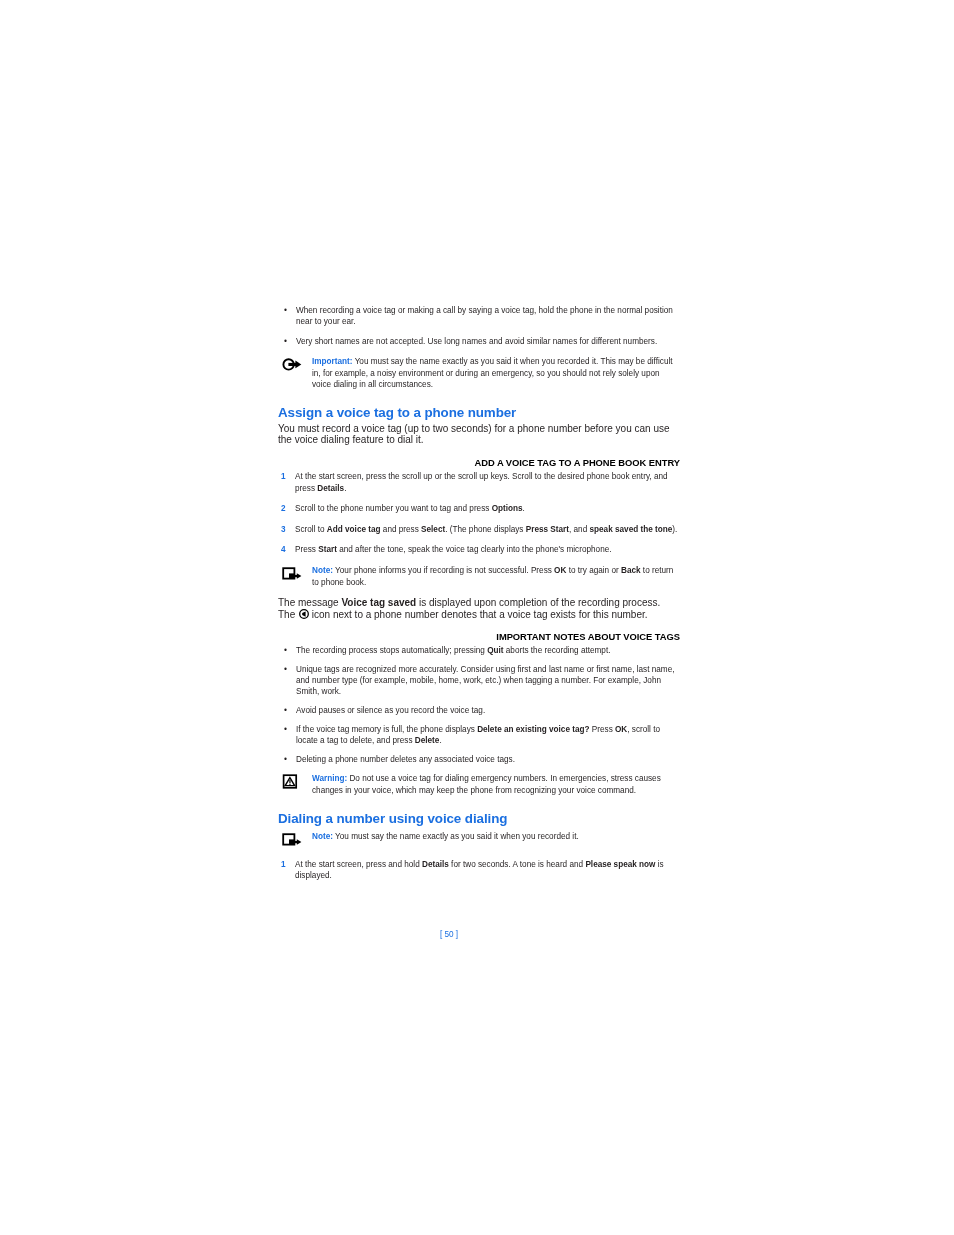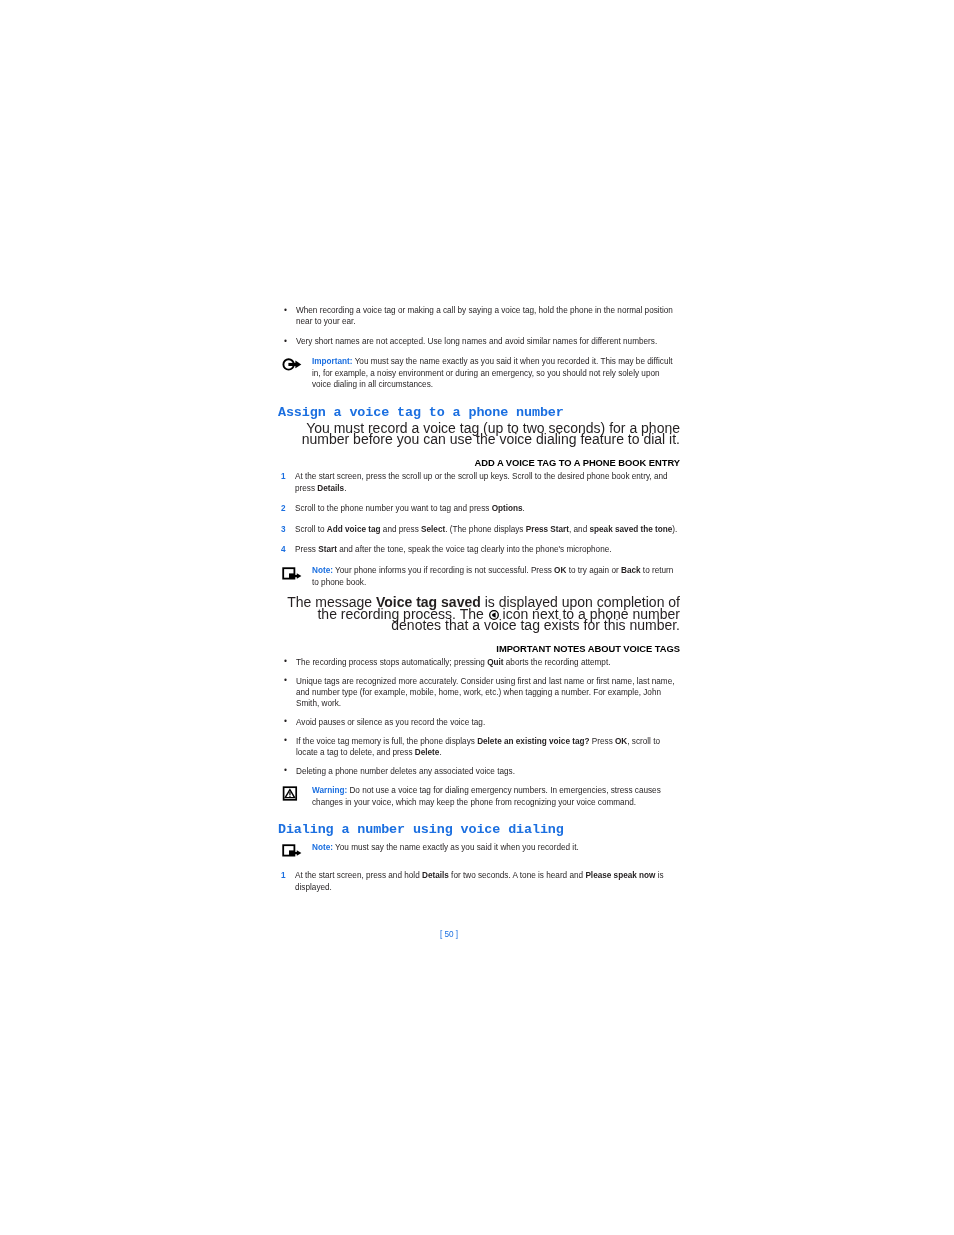--- a/index.html
+++ b/index.html
@@ -16,25 +16,25 @@
     overflow: hidden;
   }
   .page {
     position: absolute;
     left: 278px;
     top: 305px;
     width: 402px;
   }
   
   .body-text {
-    font-size: 14px;
+    font-size: 10px;
     line-height: 11.6px;
     color: #231f20;
     margin: 0;
-    text-align: right;
+    text-align: left;
   }
   b, .b { font-weight: bold; }
 
   
   .bullet-list {
     list-style: none;
     margin: 0;
     padding: 0;
   }
   .bullet-item {
@@ -116,21 +116,21 @@
     color: #000000;
     font-size: 9.4px;
     font-weight: bold;
     line-height: 11px;
     margin: 0 0 3px 0;
     letter-spacing: -0.05px;
     text-align: right;
   }
 
   
-  .sp-sec-top { margin-top: 14px; font-family: Liberation Mono, monospace; }
+  .sp-sec-top { margin-top: 14px; }
   .sp-sub-top { margin-top: 11px; }
   .sp-para-top { margin-top: 7px; }
 
   
   .inline-icon {
     display: inline-block;
     width: 9px;
     height: 9px;
     vertical-align: -1px;
     margin: 0 1px;

